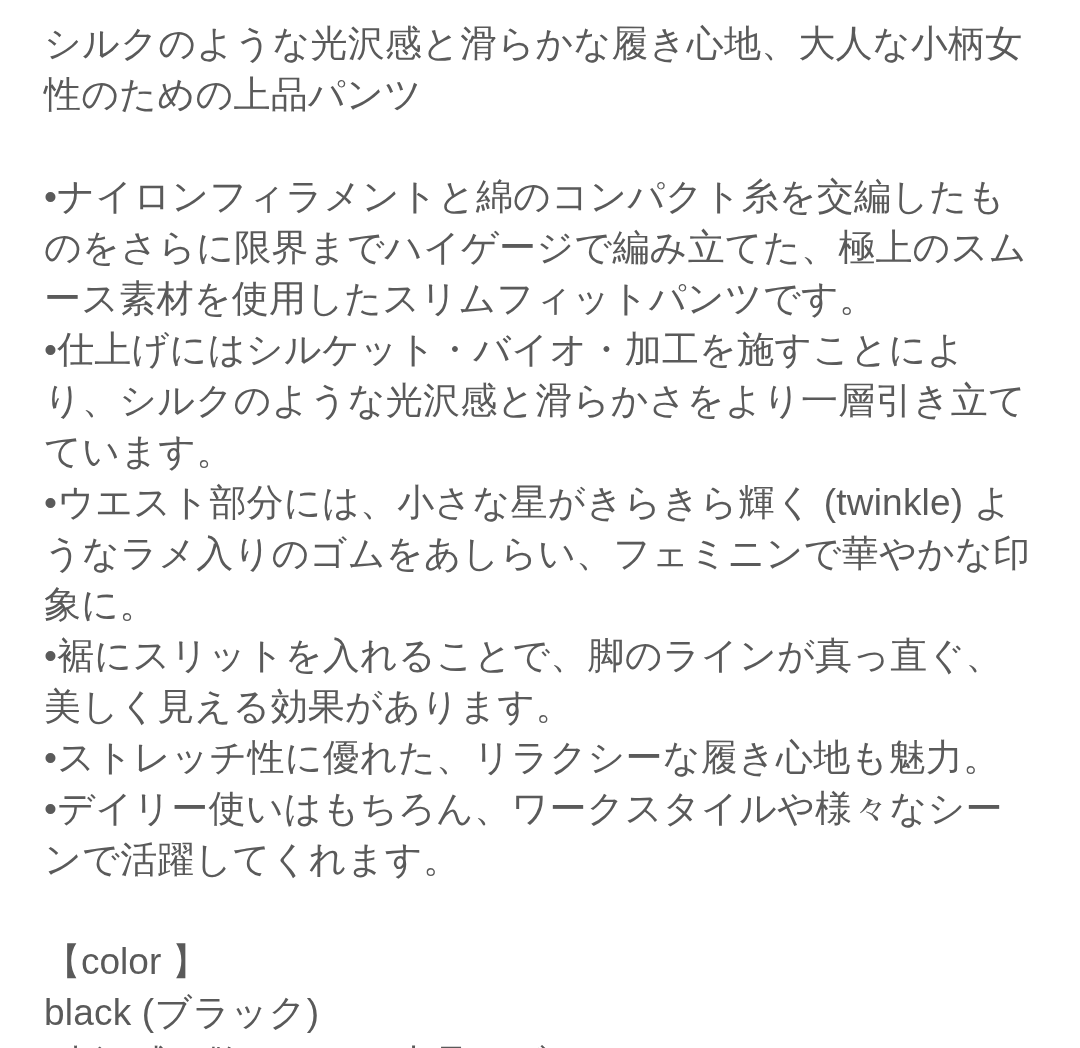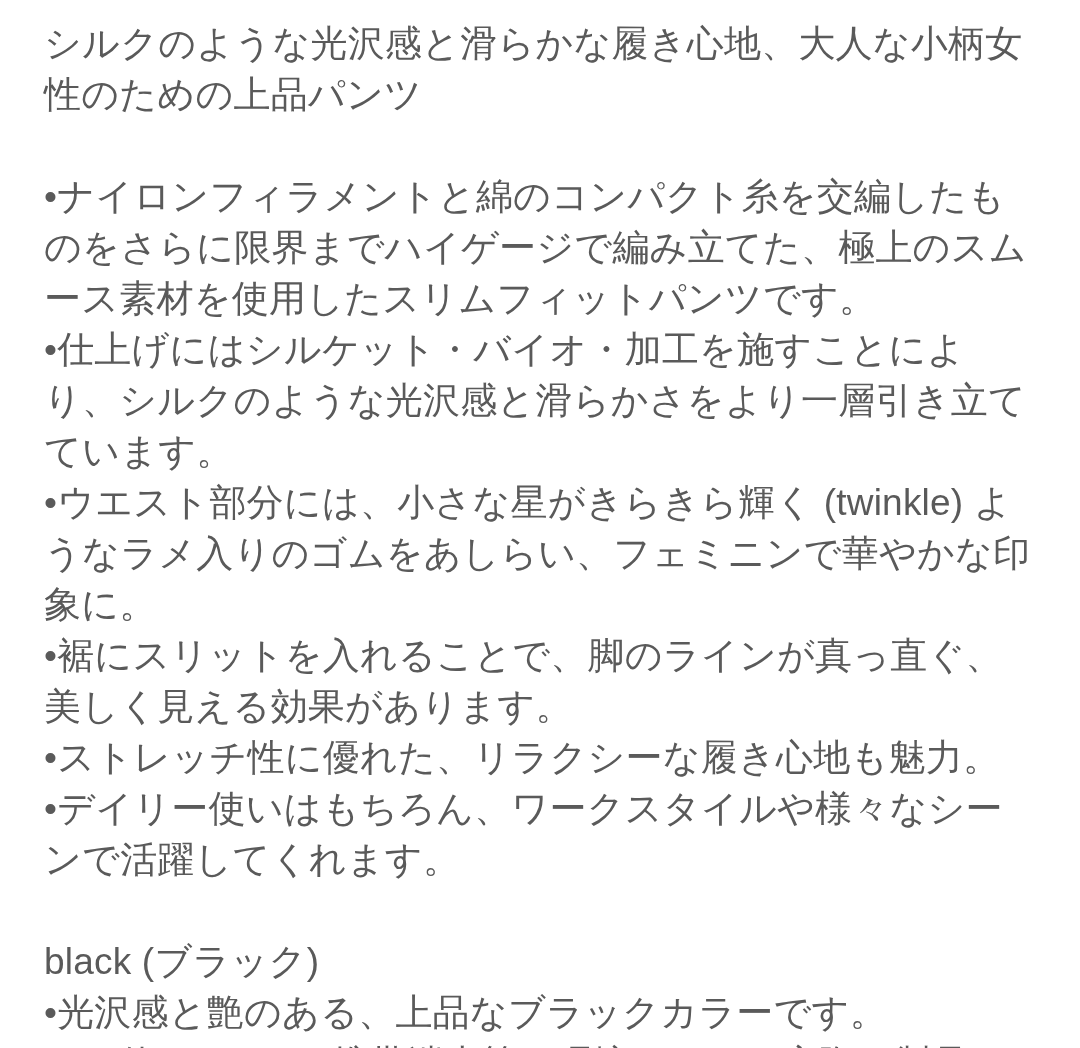--- a/index.html
+++ b/index.html
@@ -50,17 +50,18 @@
 
   <div class="block">•ナイロンフィラメントと綿のコンパクト糸を交編したものをさらに限界までハイゲージで編み立てた、極上のスムース素材を使用したスリムフィットパンツです。
 •仕上げにはシルケット・バイオ・加工を施すことにより、シルクのような光沢感と滑らかさをより一層引き立てています。
 •ウエスト部分には、小さな星がきらきら輝く (twinkle) ようなラメ入りのゴムをあしらい、フェミニンで華やかな印象に。
 •裾にスリットを入れることで、脚のラインが真っ直ぐ、美しく見える効果があります。
 •ストレッチ性に優れた、リラクシーな履き心地も魅力。
 •デイリー使いはもちろん、ワークスタイルや様々なシーンで活躍してくれます。</div>
 
   <div class="spacer"></div>
 
+  <div class="heading">【color 】</div>
   <div class="block">black (ブラック)
 •光沢感と艶のある、上品なブラックカラーです。
 ※お使いの PC、携帯端末等の環境により、実際の製品と画像の色味が若干異なる場合があります。予めご了承ください。</div>
 
 </div>
 
 </body></html>

